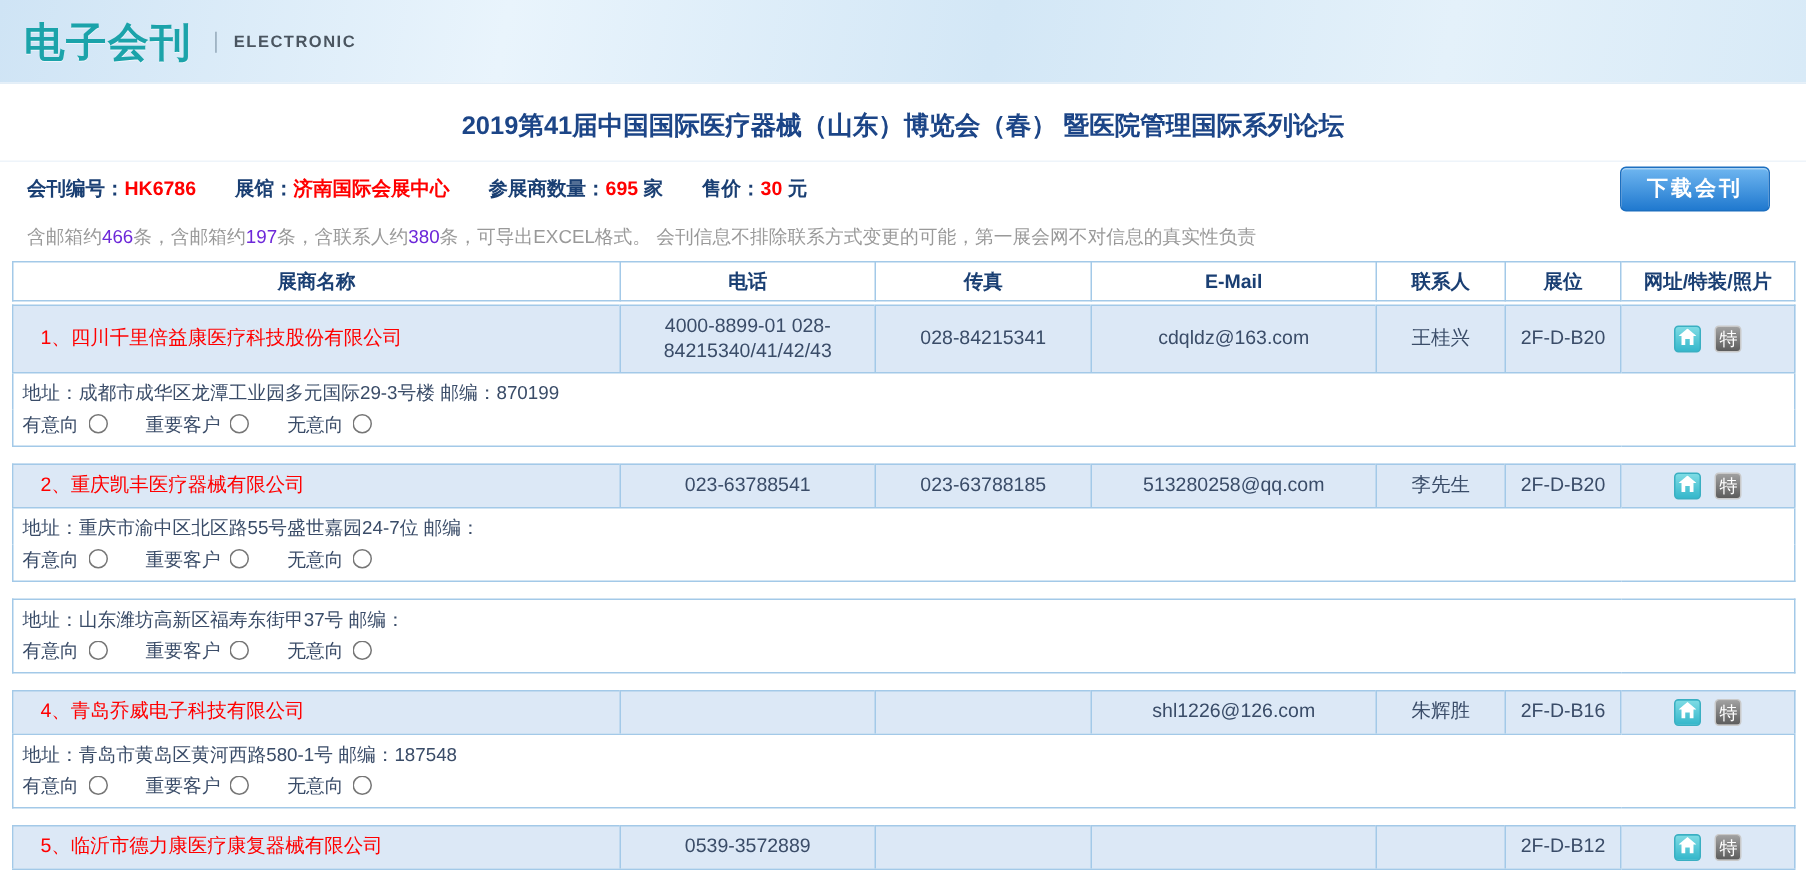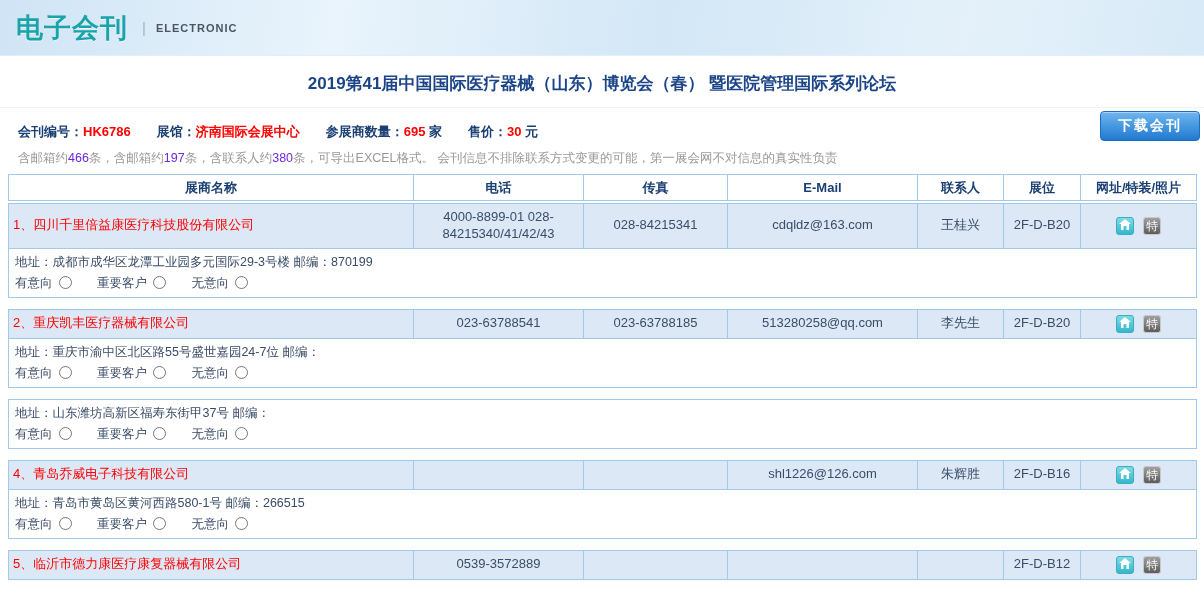--- a/index.html
+++ b/index.html
@@ -18,21 +18,21 @@
           text-shadow:0 1px 0 rgba(255,255,255,.6); }
   .logo-sep { color:#9fb3c4; font-size:15px; margin:0 10px 0 14px; }
   .logo-sub { color:#4a5560; font-weight:bold; font-size:11px; letter-spacing:1px; }
   
   .page-title {
     text-align:center; color:#1c4587; font-weight:bold; font-size:17px;
     padding:16px 16px 12px;
   }
   
   .infobar {
-    display:flex; align-items:flex-end; padding:3px 4px 5px 18px;
+    display:flex; align-items:center; padding:3px 24px 5px 18px;
     border-top:1px solid #eef4fa;
   }
   .info-item { font-size:13px; font-weight:bold; color:#1a3f73; margin-right:26px; white-space:nowrap; }
   .info-item .val { color:#ff0000; }
   .btns { margin-left:auto; display:flex; gap:8px; }
   .btn {
     display:inline-block; color:#fff; font-weight:bold; font-size:14px;
     padding:5px 17px; border-radius:4px; cursor:pointer; letter-spacing:2px;
   }
   .btn-download { background:linear-gradient(#6fb6f0,#2079cf); border:1px solid #1c6fc0;
@@ -52,21 +52,21 @@
     border:1px solid #a3c9e8; background:#fff; color:#1a3f73;
     font-size:13px; font-weight:bold; height:26px; text-align:center;
   }
   .block { margin-top:2px; }
   .block + .block-gap { height:9px; }
   .block-table { border:1px solid #a3c9e8; }
   .company-row td {
     background:#dce8f6; border-left:1px solid #a3c9e8; border-bottom:1px solid #a3c9e8;
     font-size:13px; color:#3a4c68; text-align:center; padding:5px 3px; line-height:1.3;
   }
-  .company-row td:first-child { border-left:none; text-align:left; padding-left:4px; }
+  .company-row td:first-child { border-left:none; text-align:left; padding-left:18px; }
   .company-name { color:#ff0000; font-size:13px; }
   .addr-row td, .radio-row td { background:#fff; font-size:12.5px; color:#3a4c68; padding:2px 6px; }
   .addr-row td { padding-top:5px; }
   .radio-row td { padding-bottom:5px; }
   .radio-group label { margin-right:6px; }
   .radio-group input[type=radio] { width:13px; height:13px; vertical-align:-2px; margin-right:22px; cursor:pointer; }
   
   .iconcell { white-space:nowrap; }
   .sq-icon {
     display:inline-block; width:18px; height:18px; border-radius:3px;
@@ -262,21 +262,21 @@
           <td>朱辉胜</td>
           <td>2F-D-B16</td>
           <td class="iconcell">
             <span class="sq-icon home-icon"><svg width="12" height="11" viewBox="0 0 12 11">
                     <path d="M6 0 L12 5 H10 V11 H7.5 V7 H4.5 V11 H2 V5 H0 Z" fill="#fff"></path>
                   </svg></span>
             <span class="sq-icon te-icon">特</span>
           </td>
         </tr>
         <tr class="addr-row">
-          <td colspan="7">地址：青岛市黄岛区黄河西路580-1号 邮编：266515</td>
+          <td colspan="7">地址：青岛市黄岛区黄河西路580-1号 邮编：187548</td>
         </tr>
         <tr class="radio-row">
           <td colspan="7" class="radio-group">
             <label>有意向</label><input type="radio" name="intent-3" style="">
             <label>重要客户</label><input type="radio" name="intent-3" style="">
             <label>无意向</label><input type="radio" name="intent-3" style="">
           </td>
         </tr>
       </tbody>
         </table>

